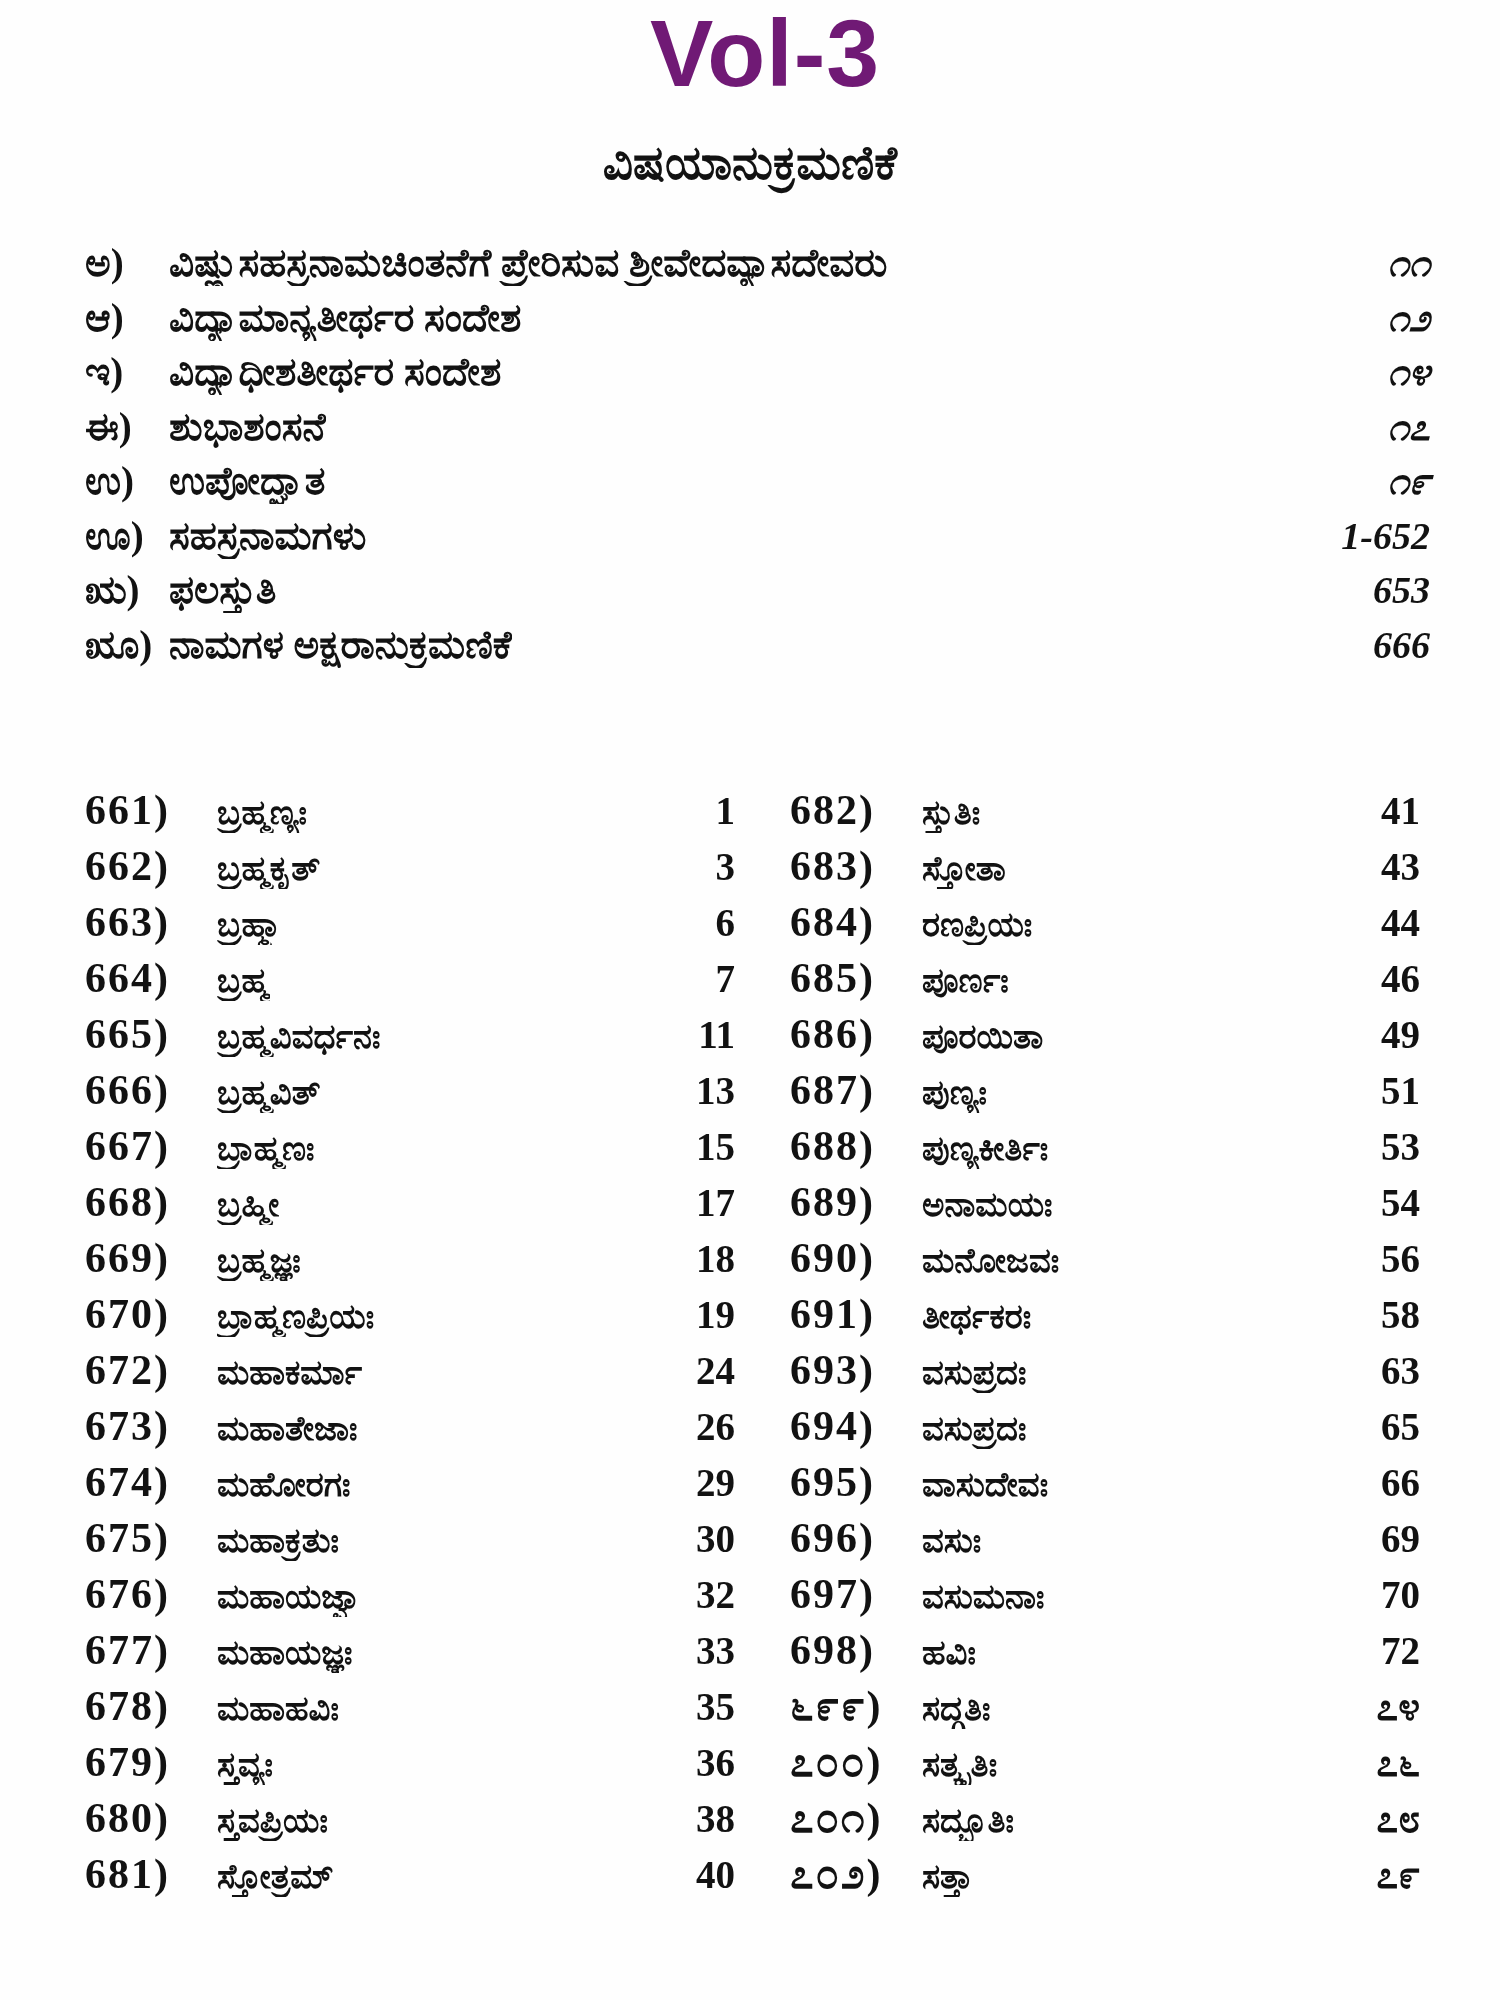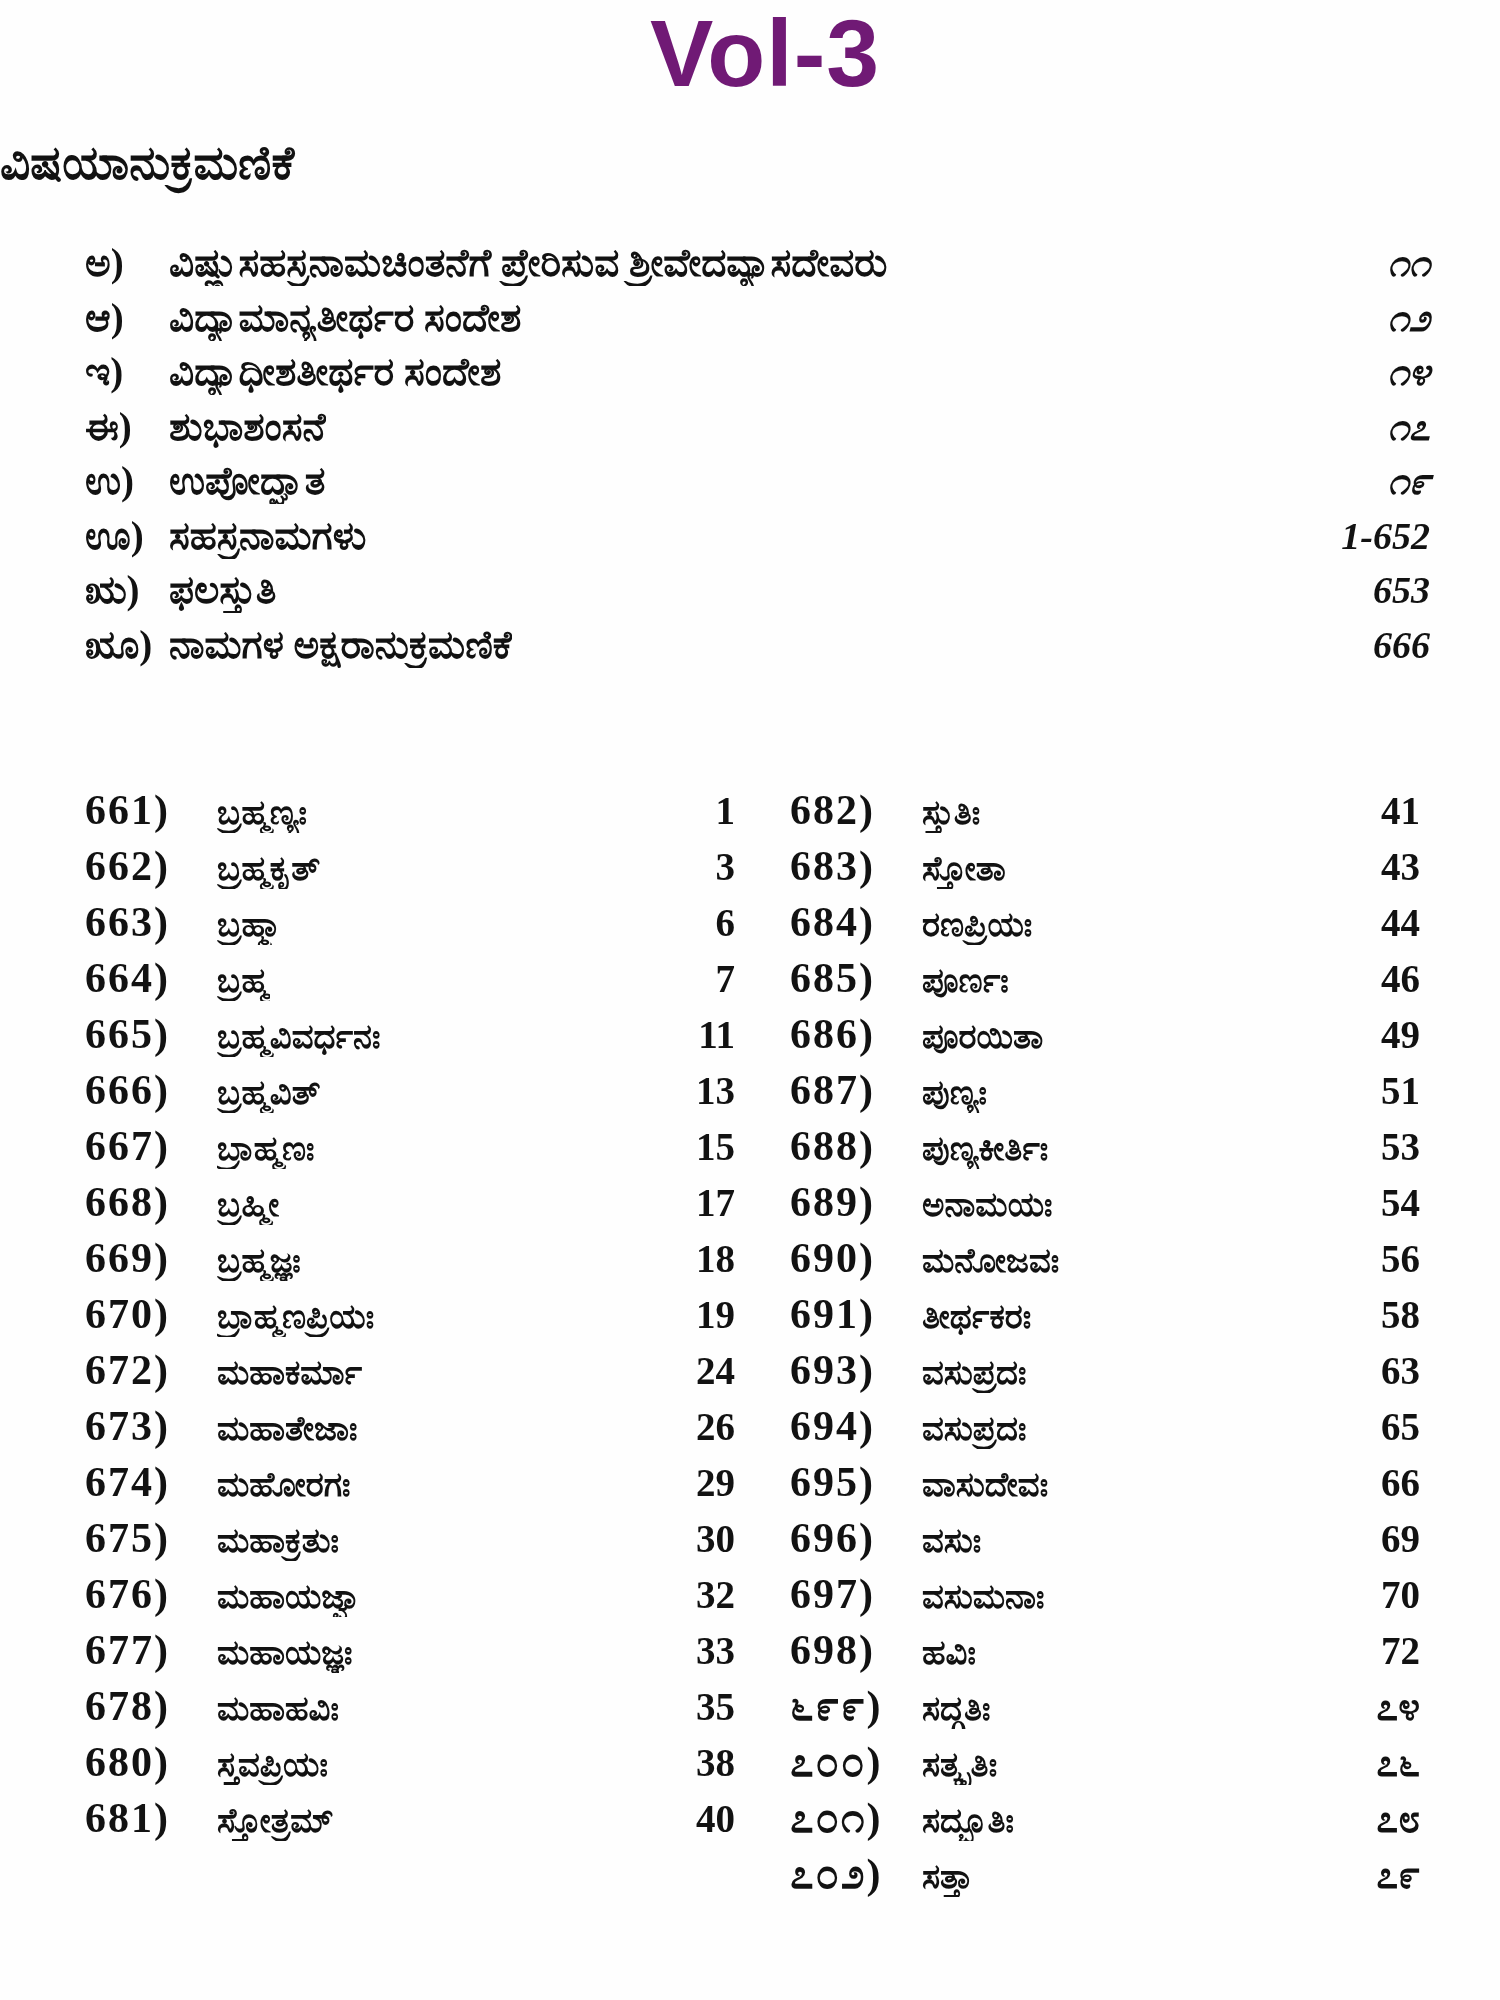--- a/index.html
+++ b/index.html
@@ -27,21 +27,21 @@
     font-weight: bold;
     font-size: 95px;
     line-height: 1.0;
     letter-spacing: 1px;
   }
   .heading {
     position: absolute;
     top: 138px;
     left: 0;
     right: 0;
-    text-align: left;
+    text-align: center;
     font-size: 47px;
     font-weight: bold;
     line-height: 1.1;
   }
   .front-matter {
     position: absolute;
     top: 240px;
     left: 85px;
     right: 70px;
   }
@@ -265,20 +265,25 @@
           <span class="ix-name">ಮಹಾಯಜ್ಞಃ</span>
           <span class="ix-page">33</span>
         </div>
 
         <div class="ix-row">
           <span class="ix-num">678)</span>
           <span class="ix-name">ಮಹಾಹವಿಃ</span>
           <span class="ix-page">35</span>
         </div>
 
+        <div class="ix-row">
+          <span class="ix-num">679)</span>
+          <span class="ix-name">ಸ್ತವ್ಯಃ</span>
+          <span class="ix-page">36</span>
+        </div>
 
         <div class="ix-row">
           <span class="ix-num">680)</span>
           <span class="ix-name">ಸ್ತವಪ್ರಿಯಃ</span>
           <span class="ix-page">38</span>
         </div>
 
         <div class="ix-row">
           <span class="ix-num">681)</span>
           <span class="ix-name">ಸ್ತೋತ್ರಮ್</span>

